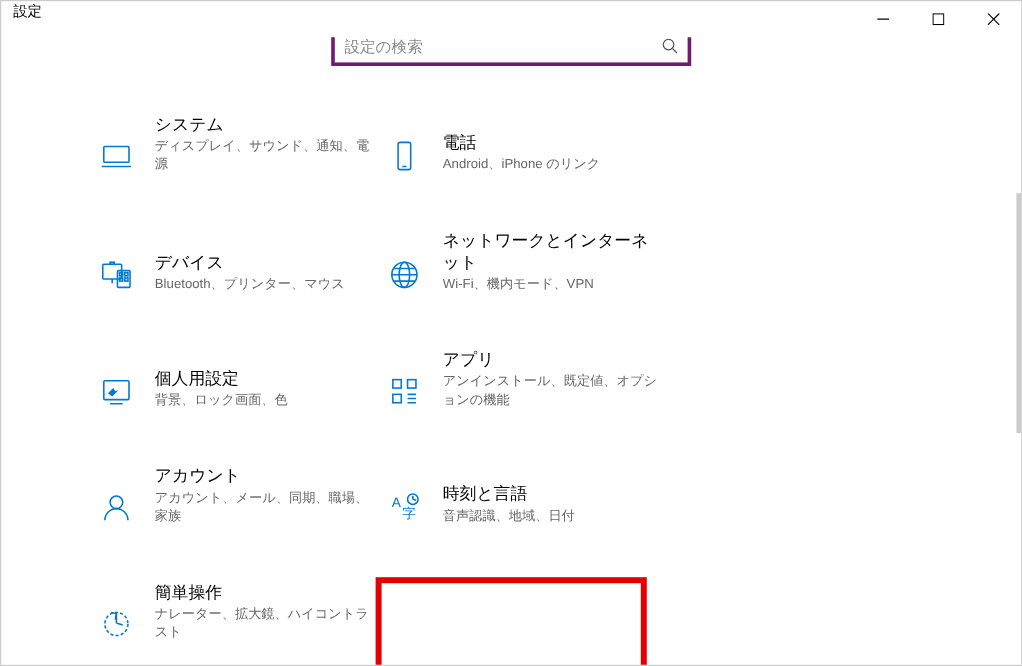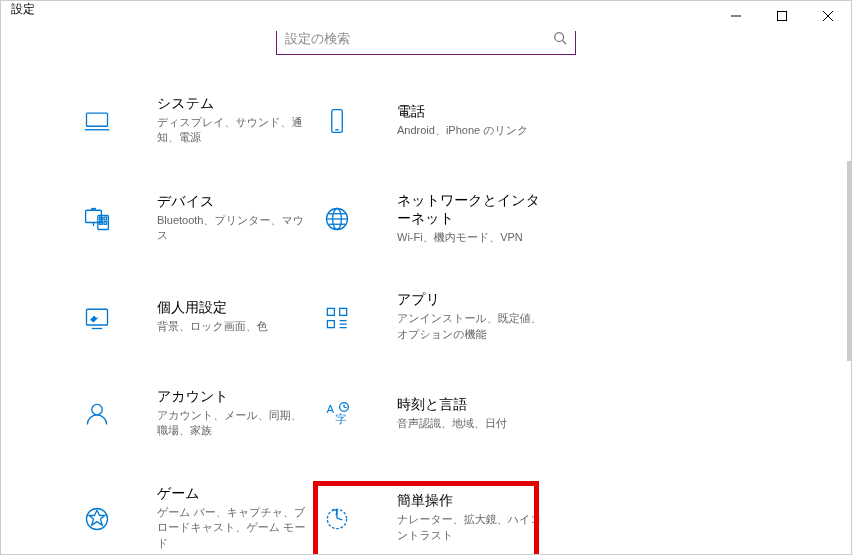--- a/index.html
+++ b/index.html
@@ -49,44 +49,43 @@
     background: #ccc;
   }
   .search-wrap {
     display: flex;
     justify-content: center;
     margin-top: -8px;
   }
   .search-box {
     width: 300px;
     height: 32px;
-    border: 1px solid #701a75;
+    border: 3px solid #701a75;
     display: flex;
     align-items: center;
     padding: 0 8px;
     color: #888;
     font-size: 13px;
     justify-content: space-between;
   }
   .search-icon {
     color: #555;
   }
   .categories {
     display: flex;
     flex-wrap: wrap;
     padding: 40px 60px 0 80px;
     gap: 0;
   }
   .category {
     width: 240px;
     display: flex;
-    align-items: center;
+    align-items: flex-end;
     margin-bottom: 46px;
     margin-right: 0;
-    gap: 28px;
   }
   .category .icon-slot {
     width: 32px;
     height: 32px;
     flex: 0 0 32px;
     margin-right: 16px;
     margin-top: 2px;
     display: flex;
     align-items: center;
     justify-content: center;
@@ -273,32 +272,20 @@
           </svg>
         </div>
         <div class="texts">
           <div class="title">時刻と言語</div>
           <div class="desc">音声認識、地域、日付</div>
         </div>
       </div>
       <div class="category">
         <div class="icon-slot">
           <svg viewBox="0 0 32 32">
-            <circle cx="16" cy="16" r="12"></circle>
-            <path d="M16 6 l3 6 l6 0 l-5 4 l2 7 l-6 -4 l-6 4 l2 -7 l-5 -4 l6 0 z" fill="none"></path>
-          </svg>
-        </div>
-        <div class="texts">
-          <div class="title">ゲーム</div>
-          <div class="desc">ゲーム バー、キャプチャ、ブロードキャスト、ゲーム モード</div>
-        </div>
-      </div>
-      <div class="category">
-        <div class="icon-slot">
-          <svg viewBox="0 0 32 32">
             <circle cx="16" cy="16" r="11" stroke-dasharray="3 2"></circle>
             <path d="M16 6 l0 9"></path>
             <path d="M16 15 l6 2"></path>
             <polyline points="11,5 16,6 15,12" fill="none"></polyline>
           </svg>
         </div>
         <div class="texts">
           <div class="title">簡単操作</div>
           <div class="desc">ナレーター、拡大鏡、ハイコントラスト</div>
         </div>

